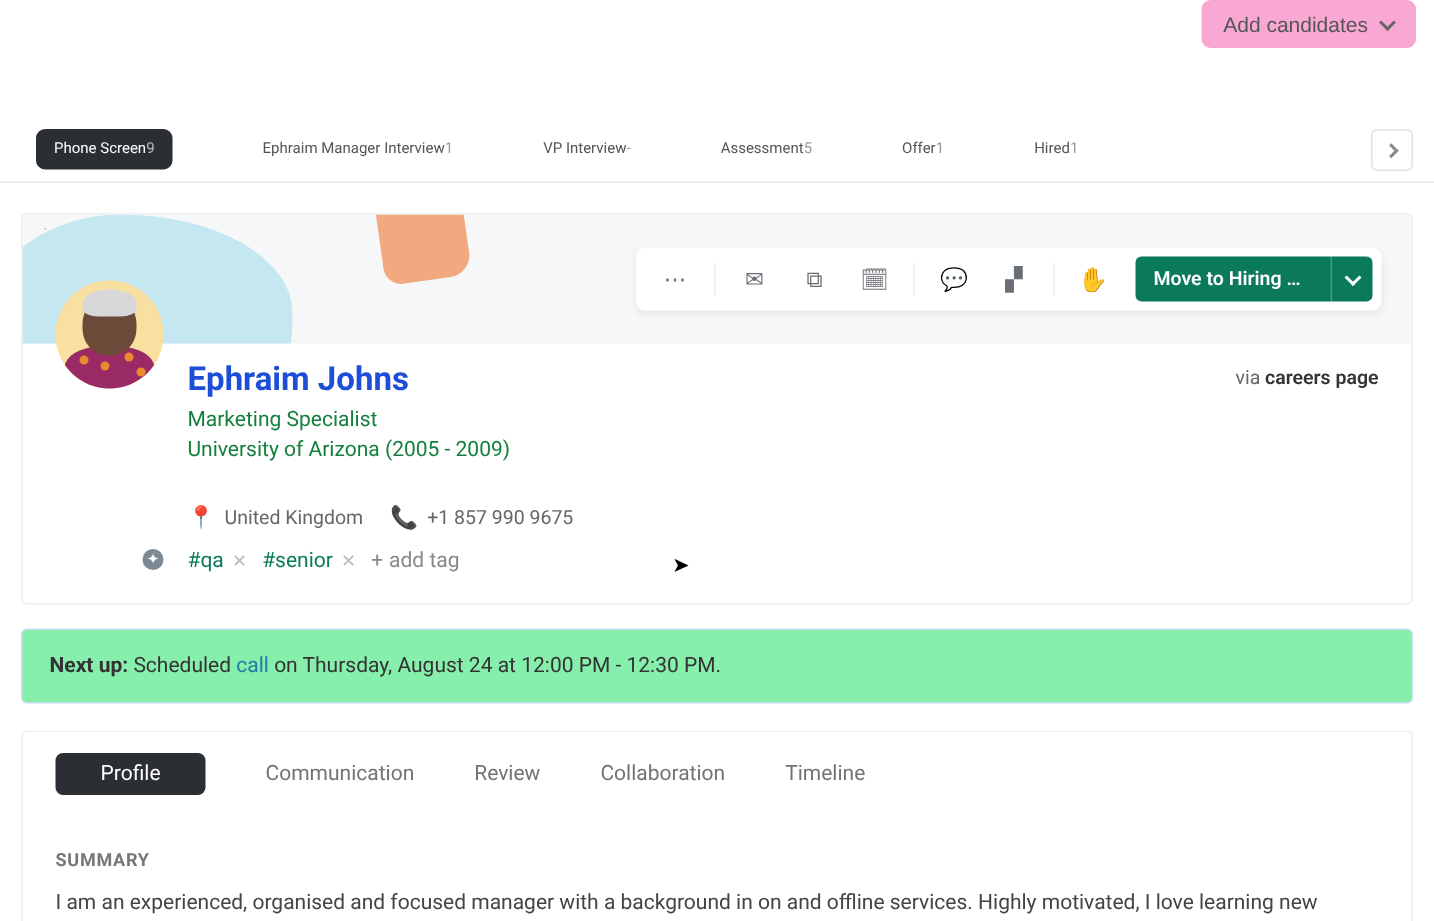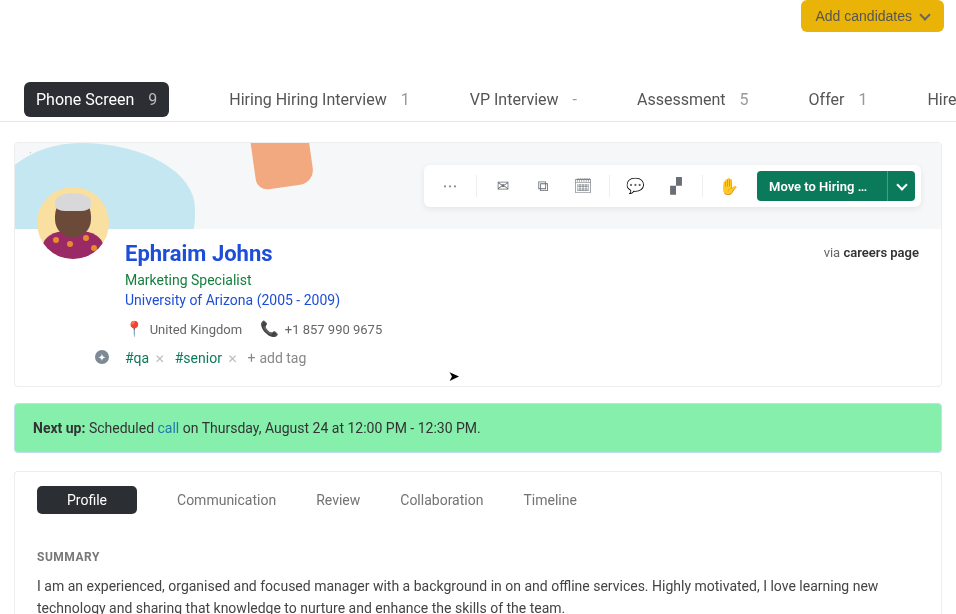--- a/index.html
+++ b/index.html
@@ -14,21 +14,21 @@
     position: relative;
   }
 
   
   .topbar {
     display: flex;
     justify-content: flex-end;
     padding: 0 12px 0 0;
   }
   .add-candidates-btn {
-    background: #eab308;
+    background: #f9a8d4;
     color: #555;
     border: none;
     border-radius: 6px;
     padding: 8px 14px;
     font-size: 14px;
     display: flex;
     align-items: center;
     gap: 8px;
     cursor: pointer;
   }
@@ -58,22 +58,22 @@
   }
   .pipeline-stages {
     display: flex;
     gap: 60px;
     align-items: center;
     flex: 1;
   }
   .stage {
     display: flex;
     align-items: flex-end;
-    gap: 14px;
-    font-size: 16px;
+    gap: 0;
+    font-size: 10px;
     color: #555;
     cursor: pointer;
     white-space: nowrap;
   }
   .stage .count { color: #999; }
   .stage.active {
     background: #2b2f33;
     color: #fff;
     padding: 8px 12px;
     border-radius: 6px;
@@ -263,21 +263,21 @@
     padding-top: 12px;
     flex: 1;
   }
   .cand-name {
     font-size: 22px;
     font-weight: 700;
     color: #1d4ed8;
     margin-bottom: 6px;
   }
   .cand-title { color: #15803d; margin-bottom: 4px; }
-  .cand-edu { color: #1d4ed8; margin-bottom: 12px; }
+  .cand-edu { color: #15803d; margin-bottom: 28px; }
   .cand-meta {
     display: flex;
     gap: 18px;
     color: #666;
     font-size: 13px;
     margin-bottom: 12px;
   }
   .cand-meta .mi { display: flex; align-items: center; gap: 6px; }
   .tags-row {
     display: flex;
@@ -373,21 +373,21 @@
   </button>
 </div>
 
 <div class="pipeline">
   <div class="pipeline-stages">
     <div class="stage active">
       <span>Phone Screen</span>
       <span class="count">9</span>
     </div>
     <div class="stage">
-      <span>Hiring Hiring Interview</span>
+      <span>Ephraim Manager Interview</span>
       <span class="count">1</span>
     </div>
     <div class="stage">
       <span>VP Interview</span>
       <span class="count">-</span>
     </div>
     <div class="stage">
       <span>Assessment</span>
       <span class="count">5</span>
     </div>

